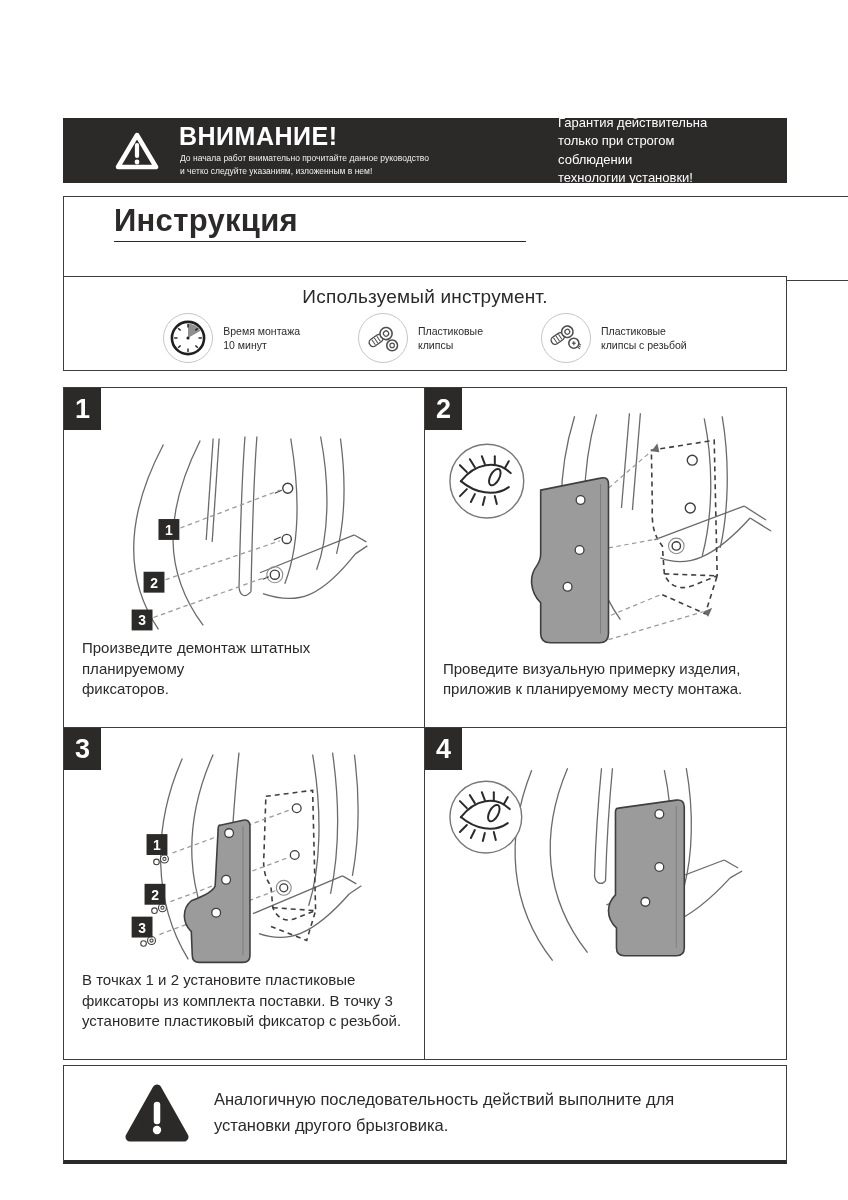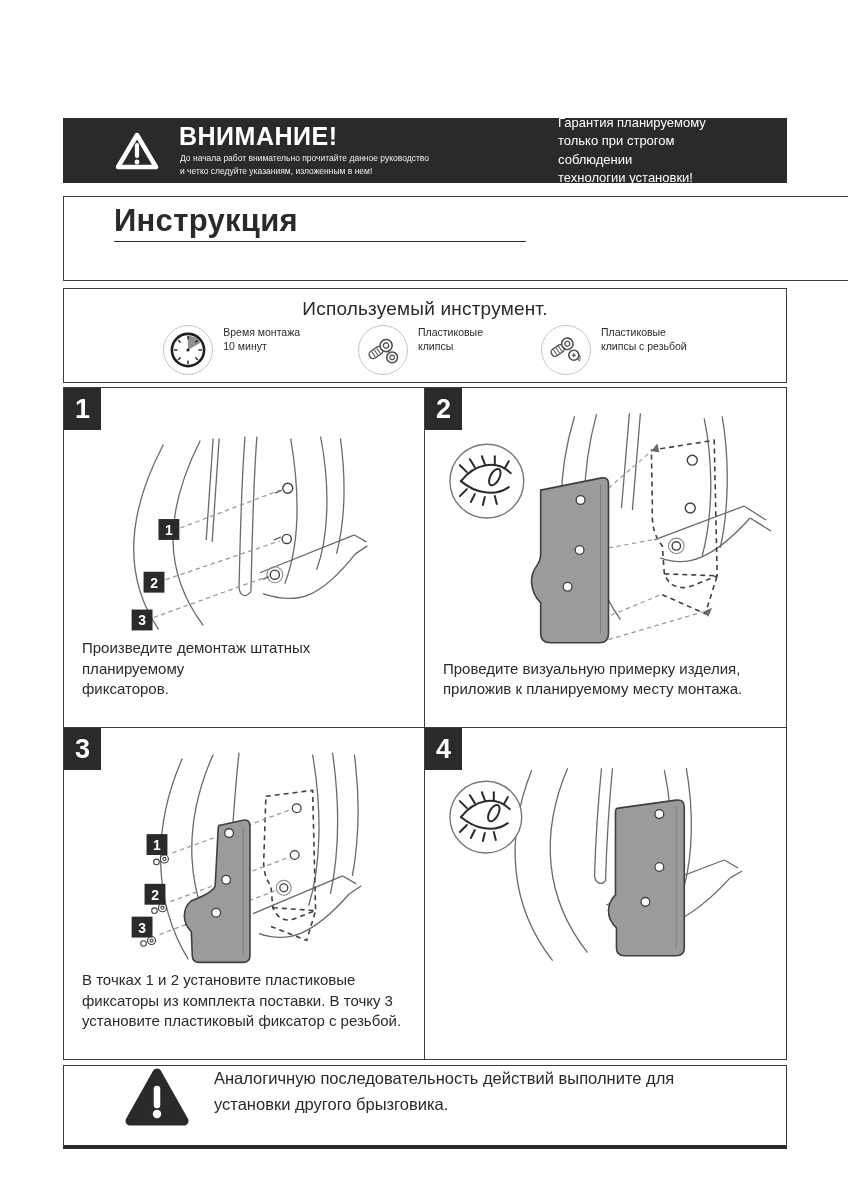--- a/index.html
+++ b/index.html
@@ -17,62 +17,62 @@
   .warn-title { margin:0; font-size:25px; font-weight:bold; letter-spacing:.5px; line-height:1; }
   .warn-note { margin:3px 0 0 1px; font-size:8.5px; line-height:1.45; color:#f0f0f0; white-space:pre-line; }
   .warranty { margin-left:auto; margin-right:44px; width:185px; color:#ffffff; font-size:13px; line-height:1.4; white-space:pre-line; }
   
   .box { position:absolute; left:63px; background:#fff; border:1.5px solid #3d3d3d; box-sizing:border-box; }
   .title-box { top:196px; width:800px; height:85px; }
   .doc-title { margin:8px 0 0 50px; font-size:31px; font-weight:bold; letter-spacing:.3px; line-height:1.05; }
   .title-rule { margin:3px 0 0 50px; width:412px; height:1.5px; background:#2b2a29; border:none; }
   .doc-subtitle { margin:7px 0 0 50px; font-size:14.5px; }
   
-  .tools-box { top:288px; width:724px; height:95px; }
+  .tools-box { top:276px; width:724px; height:95px; }
   .tools-heading { margin:9px 0 0; text-align:center; font-size:19px; font-weight:normal; letter-spacing:.2px; }
   .tools-row { display:flex; justify-content:center; align-items:center; gap:58px; margin-top:5px; }
-  .tool { display:flex; align-items:flex-start; gap:10px; }
+  .tool { display:flex; align-items:center; gap:10px; }
   .tool-circle { width:48px; height:48px; border:1px solid #c6c6c6; border-radius:50%;
     display:flex; align-items:center; justify-content:center; flex:0 0 auto; background:#fff; }
   .tool-label { font-size:10.5px; line-height:1.35; white-space:pre-line; }
   
   .steps { position:absolute; left:63px; top:387px; width:724px; height:673px;
     display:grid; grid-template-columns:362px 362px; grid-template-rows:341px 332px; }
   .cell { position:relative; border:1.5px solid #3d3d3d; box-sizing:border-box; background:#fff; }
   .cell.c2 { border-left:none; }
   .cell.c3 { border-top:none; }
   .cell.c4 { border-left:none; border-top:none; }
   .badge { position:absolute; top:0; left:0; width:37px; height:42px; background:#2b2a29;
     color:#fff; font-size:27px; font-weight:bold; display:flex; align-items:center; justify-content:center; }
   .step-svg { position:absolute; left:0; top:0; width:100%; display:block; }
   .step-caption { position:absolute; left:18px; right:10px; bottom:12px; font-size:15px; line-height:1.38; white-space:pre-line; }
   
-  .footer-box { top:1065px; width:724px; height:84px; border-bottom:4px solid #2b2a29;
-    display:flex; }
+  .footer-box { top:1065px; width:724px; height:99px; border-bottom:4px solid #2b2a29;
+    display:flex; align-items:center; }
   .footer-tri { margin-left:60px; flex:0 0 auto; }
   .footer-text { margin:0 30px 0 24px; font-size:16.5px; line-height:1.55; white-space:pre-line; }
   svg { display:block; }
 </style>
 </head>
 <body>
 
 <div class="page">
 
   <header class="topbar">
     <svg class="warn-tri" width="44" height="40" viewBox="0 0 44 40">
       <polygon points="22,4 41,36 3,36" fill="none" stroke="#ffffff" stroke-width="4.5" stroke-linejoin="round"></polygon>
       <line x1="22" y1="14" x2="22" y2="25" stroke="#ffffff" stroke-width="4.2" stroke-linecap="round"></line>
       <circle cx="22" cy="31" r="2.4" fill="#ffffff"></circle>
     </svg>
     <div class="warn-block">
       <p class="warn-title">ВНИМАНИЕ!</p>
       <p class="warn-note">До начала работ внимательно прочитайте данное руководство
 и четко следуйте указаниям, изложенным в нем!</p>
     </div>
-    <p class="warranty">Гарантия планируемому
+    <p class="warranty">Гарантия действительна
 только при строгом соблюдении
 технологии установки!</p>
   </header>
 
   <section class="box title-box">
     <h1 class="doc-title">Инструкция</h1>
     <div class="title-rule"></div>
   </section>
 
   <section class="box tools-box">

